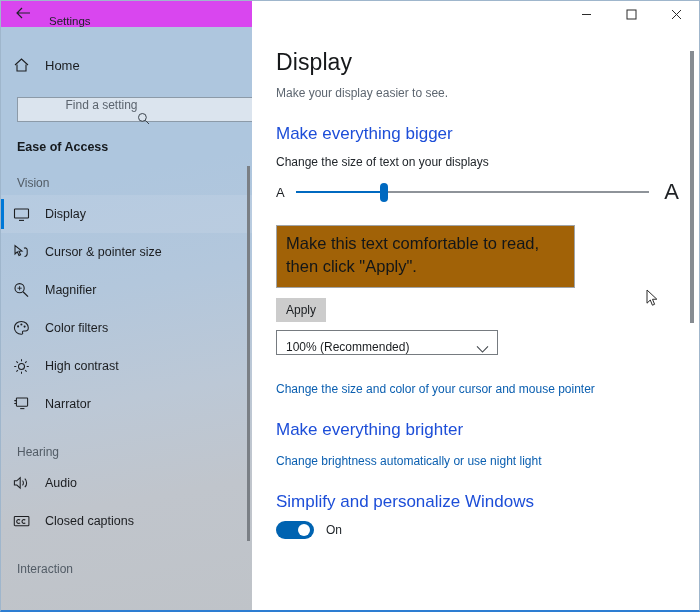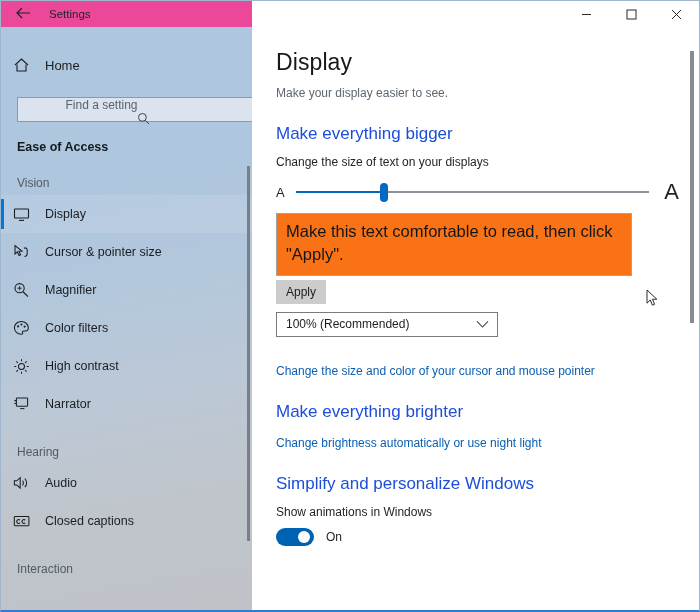--- a/index.html
+++ b/index.html
@@ -27,23 +27,23 @@
     top: 0; left: 0; right: 0;
     height: 26px;
     background: #ffffff;
     z-index: 30;
   }
   #titlebar-left {
     position: absolute;
     top: 0; left: 0;
     width: 251px;
     height: 26px;
-    background: #ec4899;
-    display: flex;
-    align-items: center;
+    background: #d946ef;
+    display: flex;
+    align-items: flex-end;
   }
   #back-btn {
     width: 44px; height: 26px;
     display: flex; align-items: center; justify-content: center;
     color: #20232a;
     font-size: 14px;
     line-height: 1;
   }
   #app-title {
     font-size: 11.5px;
@@ -250,52 +250,52 @@
     top: 4px;
     left: 25%;
     margin-left: -4px;
     width: 8px;
     height: 19px;
     border-radius: 4px;
     background: #0069c0;
   }
 
   #preview-box {
-    margin-top: 8px;
-    width: 356px;
+    margin-top: 20px;
+    width: 299px;
     min-height: 55px;
     border: 1px solid #a0a4a8;
-    background: #f97316;
+    background: #a16207;
     padding: 6px 9px 8px 9px;
     font-size: 16.5px;
     line-height: 1.42;
     color: #131618;
   }
 
   #apply-btn {
-    margin-top: 4px;
+    margin-top: 10px;
     height: 24px;
     min-width: 46px;
     padding: 0 9px;
     background: #cccccc;
     border: 1px solid #cccccc;
     font-family: "Liberation Sans", sans-serif;
     font-size: 12px;
     color: #1a1d20;
     cursor: pointer;
   }
 
   #scale-select {
     margin-top: 8px;
     width: 222px;
     height: 25px;
     border: 1px solid #767b80;
     background: #fff;
     display: flex;
-    align-items: center;
+    align-items: flex-end;
     padding: 0 8px 0 9px;
     font-size: 12px;
     color: #1a1d20;
   }
   #scale-select .val { flex: 1; }
   #scale-select .chev { color: #3e4348; display: flex; align-items: center; }
 
   a.ms-link {
     display: block;
     font-size: 12px;
@@ -574,21 +574,20 @@
 
 
     <a class="ms-link tight" href="#">Change the size and color of your cursor and mouse pointer</a>
 
     <h2 class="section-head">Make everything brighter</h2>
 
     <a class="ms-link" href="#">Change brightness automatically or use night light</a>
 
     <h2 class="section-head">Simplify and personalize Windows</h2>
 
-    <div class="body-label">Show animations in Windows</div>
 
     <div id="toggle-row">
       <div id="toggle">
         <div class="knob"></div>
       </div>
       <div id="toggle-label">On</div>
     </div>
 
   </div>
 

